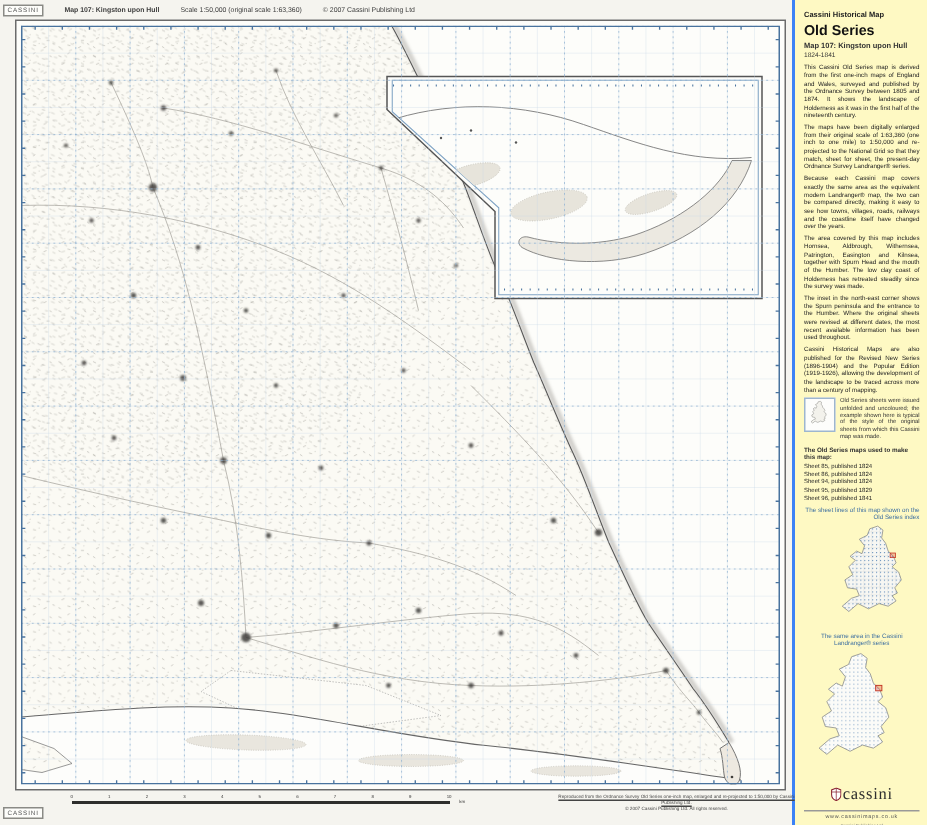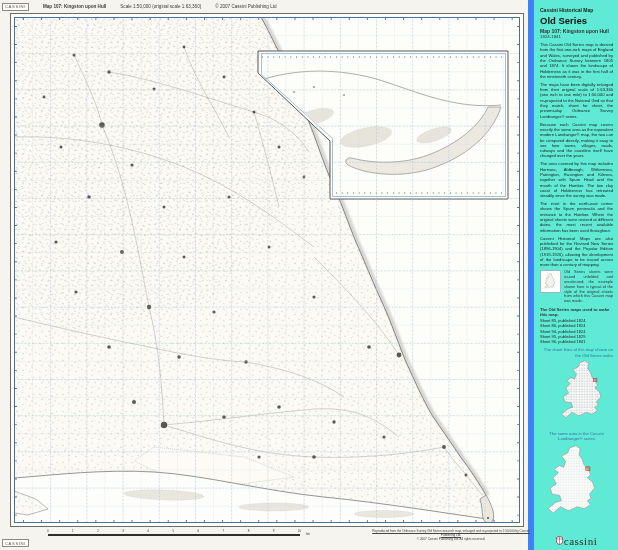--- a/index.html
+++ b/index.html
@@ -14,22 +14,22 @@
     letter-spacing:0.6px;color:#555;background:#fdfdfa;}
   .top-bar b{font-weight:bold}
 
   
   .map-frame{position:absolute;left:10px;top:13px;width:514px;height:514px;
     background:#fdfdfa;border:1px solid #6b6b6b;}
   .map-inner{position:absolute;left:3px;top:3px;width:506px;height:506px;}
   .map-inner svg{display:block}
 
   
-  .side{position:absolute;left:528px;top:0;width:90px;height:550px;background:#5eead4;
-    border-left:6px solid #3b82f6;padding:7px 5px 13px 6px;}
+  .side{position:absolute;left:528px;top:0;width:90px;height:550px;background:#fef9c3;
+    border-left:2px solid #3b82f6;padding:7px 5px 13px 6px;}
   .side .kicker{font-size:5px;font-weight:bold;color:#222;}
   .side h1{font-size:9.5px;font-weight:bold;color:#111;margin:1.5px 0 2.5px;}
   .side .maptitle{font-size:5px;font-weight:bold;}
   .side .dates{font-size:4.4px;color:#333;margin-bottom:3px;}
   .side p.body{font-size:4.15px;line-height:1.28;text-align:justify;color:#222;
     margin-bottom:2.6px;}
   .thumb-row{display:flex;gap:3px;margin:2px 0 3px;}
   .thumb{flex:0 0 auto;width:21px;height:23px;border:1px solid #9db6cf;background:#fdfdfb;
     display:flex;align-items:center;justify-content:center;}
   .thumb-row p{font-size:3.9px;line-height:1.25;text-align:justify;color:#333;}

